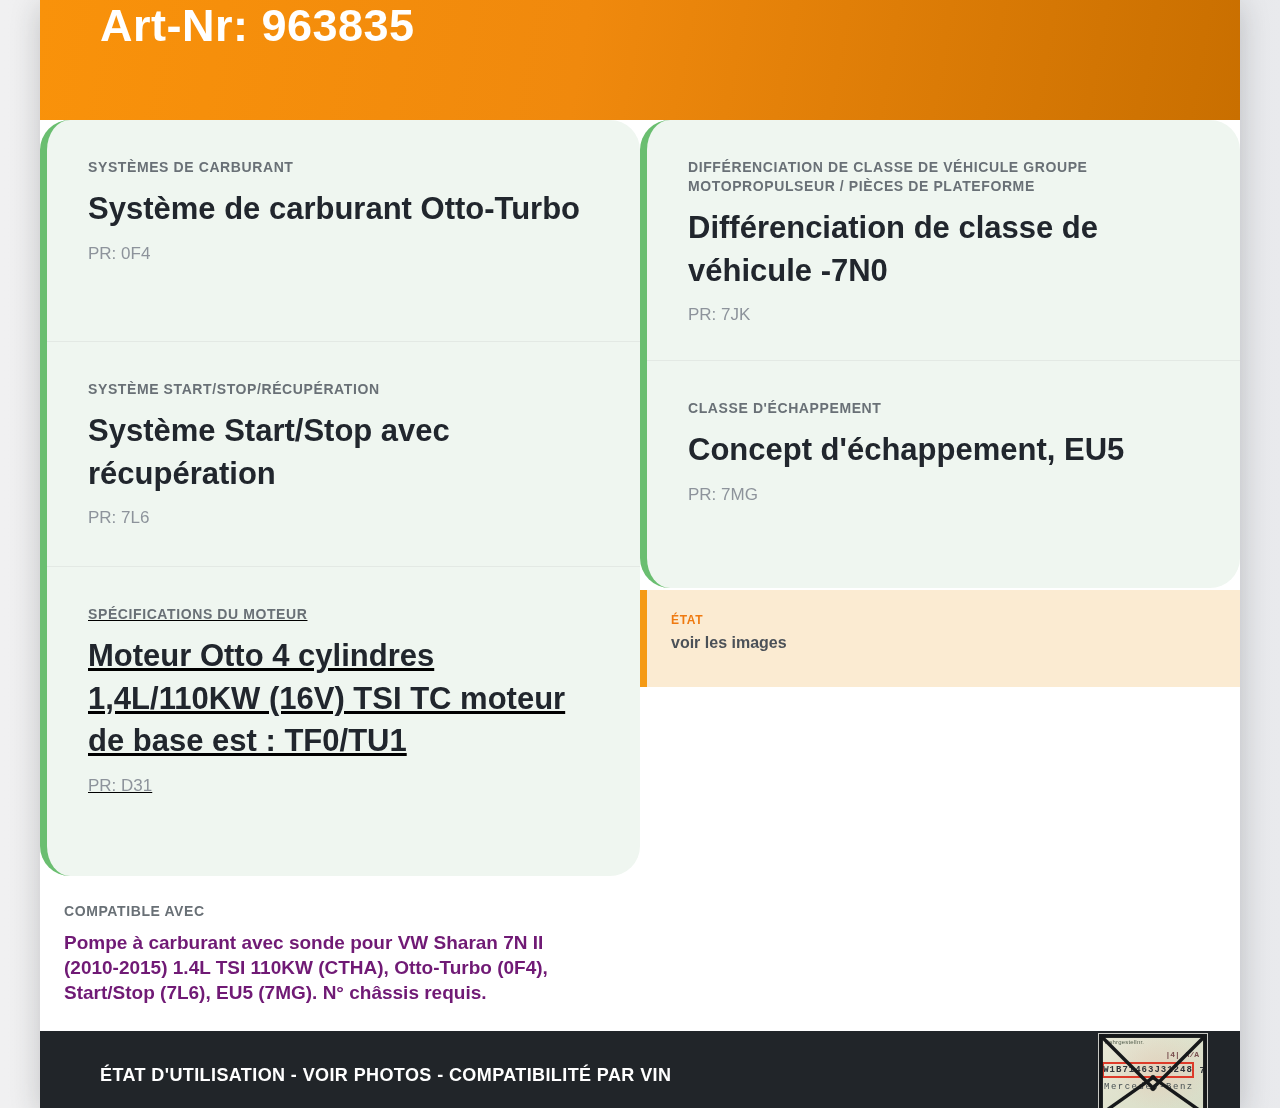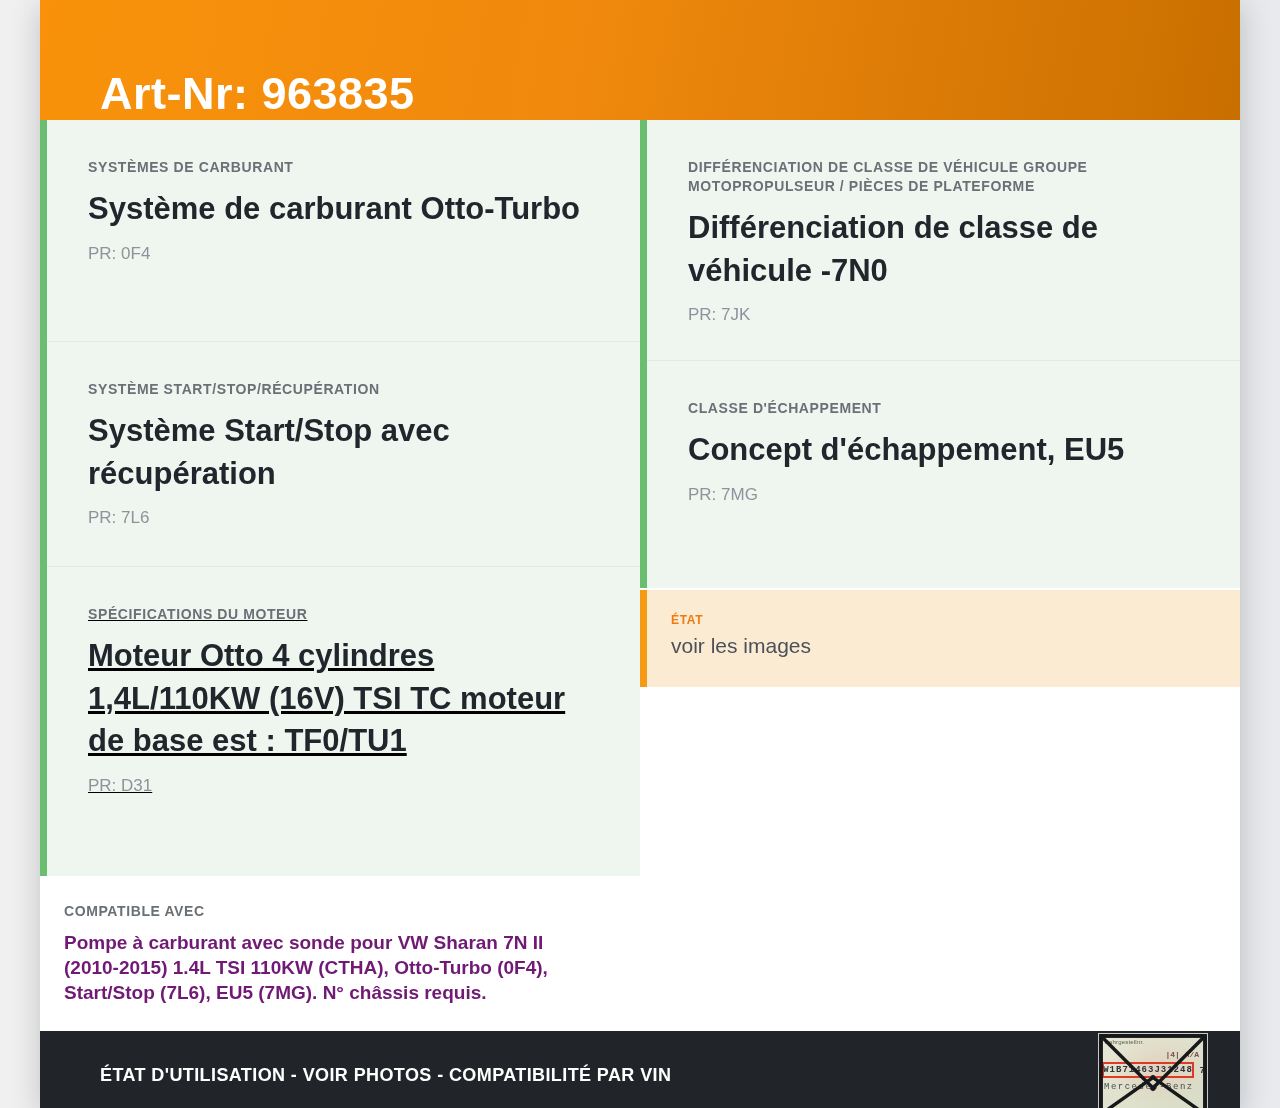--- a/index.html
+++ b/index.html
@@ -17,36 +17,37 @@
     flex-direction: column;
     background: #ffffff;
     box-shadow: 0 6px 28px rgba(30,35,40,0.22);
   }
   
   .header {
     height: 120px;
     flex: none;
     background: linear-gradient(100deg, #f9920a 0%, #f0890d 45%, #c96f00 100%);
     display: flex;
-    align-items: flex-end;
+    align-items: flex-start;
     padding: 0 60px;
   }
   .header h1 {
     color: #ffffff;
     font-size: 45px;
     font-weight: 700;
     letter-spacing: 0.5px;
   }
   
   .main { flex: 1; display: flex; background: #ffffff; }
   .col { width: 600px; flex: none; display: flex; flex-direction: column; }
 
   .panel-green {
     background: #eff6f0;
     border-left: 7px solid #6abe70;
+    border-radius: 30px;
   }
   .section {
     padding: 38px 40px 30px 41px;
   }
   .section + .section { border-top: 1px solid #e3e9e4; }
 
   .overline {
     font-size: 14px;
     font-weight: 700;
     color: #697076;
@@ -97,22 +98,22 @@
     padding: 23px 30px 20px 24px;
   }
   .etat-label {
     font-size: 12px;
     font-weight: 700;
     color: #ef7a11;
     letter-spacing: 0.7px;
     margin-bottom: 7px;
   }
   .etat-text {
-    font-size: 21px;
-    font-weight: 400;
+    font-size: 16px;
+    font-weight: 700;
     color: #4b5158;
   }
   .right-fill { flex: 1; background: #ffffff; }
 
   
   .footer {
     height: 88px;
     flex: none;
     background: #212529;
     display: flex;

